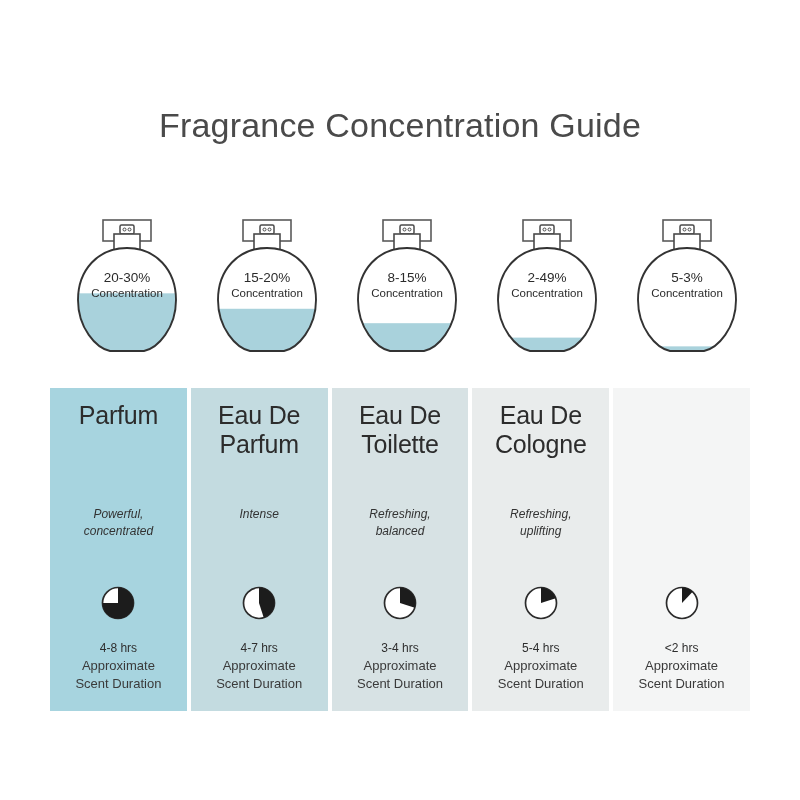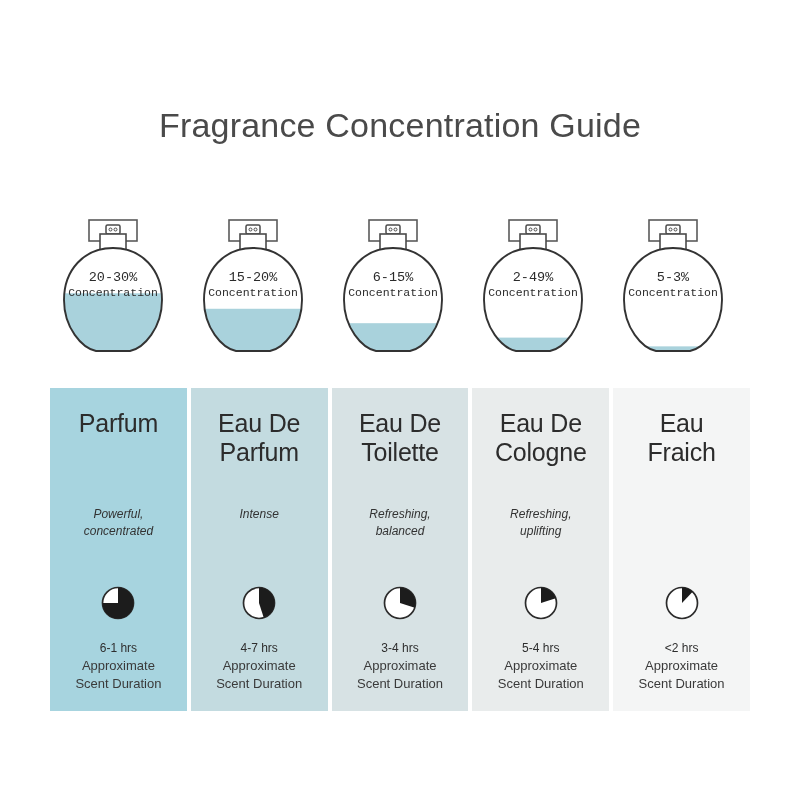--- a/index.html
+++ b/index.html
@@ -33,22 +33,21 @@
     position:absolute;
     top:200px; left:50px;
     width:700px; height:160px;
     display:flex;
   }
   .bottle-cell {
     flex:1 1 0;
     position:relative;
     display:flex;
     flex-direction:column;
-    align-items:flex-start;
-    font-family:Liberation Mono, monospace;
+    align-items:flex-end;
   }
   .bottle-svg-wrap {
     position:relative;
     width:126px; height:152px;
   }
   .bottle-svg { display:block; width:126px; height:152px; }
   .bottle-text {
     position:absolute;
     top:56px; left:0; width:126px;
     text-align:center;
@@ -74,21 +73,21 @@
     width:700px; height:323px;
     display:flex;
     gap:4px;
   }
   .card {
     flex:1 1 0;
     position:relative;
     display:flex;
     flex-direction:column;
     align-items:flex-start;
-    padding-top:21px;
+    padding-top:13px;
     overflow:hidden;
   }
   .card-title {
     font-size:25px;
     font-weight:400;
     color:#2c2c2c;
     line-height:1.16;
     text-align:center;
     letter-spacing:-0.2px;
     width:100%;
@@ -186,21 +185,21 @@
             <rect x="39" y="6" width="48" height="21" fill="#ffffff" stroke="#5a5a5a" stroke-width="1.6"></rect>
             <rect x="56" y="11" width="14" height="9" rx="1.5" fill="#ffffff" stroke="#4a4a4a" stroke-width="1.5"></rect>
             <circle cx="60.5" cy="15.5" r="1.5" fill="none" stroke="#4a4a4a" stroke-width="1"></circle>
             <circle cx="65.5" cy="15.5" r="1.5" fill="none" stroke="#4a4a4a" stroke-width="1"></circle>
             <rect x="50" y="20" width="26" height="17" fill="#ffffff" stroke="#4a4a4a" stroke-width="1.6"></rect>
             <path d="M 63 34 C 92 34 112 56 112 86 C 112 114 94 134 80 137 L 46 137 C 32 134 14 114 14 86 C 14 56 34 34 63 34 Z" fill="#ffffff"></path>
             <rect x="0" y="109.19" width="126" height="30.810000000000002" fill="#a9d2dc" clip-path="url(#bclip2)"></rect>
             <path d="M 63 34 C 92 34 112 56 112 86 C 112 114 94 134 80 137 L 46 137 C 32 134 14 114 14 86 C 14 56 34 34 63 34 Z" fill="none" stroke="#333333" stroke-width="1.9" stroke-linejoin="round"></path>
           </svg>
           <div class="bottle-text">
-            <div class="bottle-pct">6-15%</div>
+            <div class="bottle-pct">8-15%</div>
             <div class="bottle-sub">Concentration</div>
           </div>
         </div>
       </div>
       <div class="bottle-cell">
         <div class="bottle-svg-wrap">
           <svg class="bottle-svg" viewBox="0 0 126 152">
             <defs>
               <clipPath id="bclip3">
                 <path d="M 63 34 C 92 34 112 56 112 86 C 112 114 94 134 80 137 L 46 137 C 32 134 14 114 14 86 C 14 56 34 34 63 34 Z"></path>
@@ -250,21 +249,21 @@
       <div class="card" style="background: rgb(167, 212, 223);">
         <div class="card-title">Parfum</div>
         <div class="card-desc">Powerful,<br>concentrated</div>
         <div class="card-pie" style="top: 194px;">
           <svg class="pie-svg" viewBox="0 0 42 42">
             <circle cx="21" cy="21" r="15.5" fill="#ffffff" stroke="#2b2b2b" stroke-width="1.7"></circle>
             <path d="M 21 21 L 21 5.5 A 15.5 15.5 0 1 1 5.5 21.000000000000004 Z" fill="#1c1c1c"></path>
           </svg>
         </div>
         <div class="card-dur">
-          <div class="dur-hrs">6-1 hrs</div>
+          <div class="dur-hrs">4-8 hrs</div>
           <div class="dur-note">Approximate<br>Scent Duration</div>
         </div>
       </div>
       <div class="card" style="background: rgb(195, 219, 224);">
         <div class="card-title">Eau De<br>Parfum</div>
         <div class="card-desc">Intense</div>
         <div class="card-pie" style="top: 194px;">
           <svg class="pie-svg" viewBox="0 0 42 42">
             <circle cx="21" cy="21" r="15.5" fill="#ffffff" stroke="#2b2b2b" stroke-width="1.7"></circle>
             <path d="M 21 21 L 21 5.5 A 15.5 15.5 0 0 1 25.789763412811688 35.74137600257488 Z" fill="#1c1c1c"></path>
@@ -297,21 +296,20 @@
             <circle cx="21" cy="21" r="15.5" fill="#ffffff" stroke="#2b2b2b" stroke-width="1.7"></circle>
             <path d="M 21 21 L 21 5.5 A 15.5 15.5 0 0 1 35.74137600257488 16.210236587188312 Z" fill="#1c1c1c"></path>
           </svg>
         </div>
         <div class="card-dur">
           <div class="dur-hrs">5-4 hrs</div>
           <div class="dur-note">Approximate<br>Scent Duration</div>
         </div>
       </div>
       <div class="card" style="background: rgb(244, 245, 245);">
-        <div class="card-title">Eau<br>Fraich</div>
         <div class="card-pie" style="top: 194px;">
           <svg class="pie-svg" viewBox="0 0 42 42">
             <circle cx="21" cy="21" r="15.5" fill="#ffffff" stroke="#2b2b2b" stroke-width="1.7"></circle>
             <path d="M 21 21 L 21 5.5 A 15.5 15.5 0 0 1 31.610480141894673 9.700986274968121 Z" fill="#1c1c1c"></path>
           </svg>
         </div>
         <div class="card-dur">
           <div class="dur-hrs">&lt;2 hrs</div>
           <div class="dur-note">Approximate<br>Scent Duration</div>
         </div>

